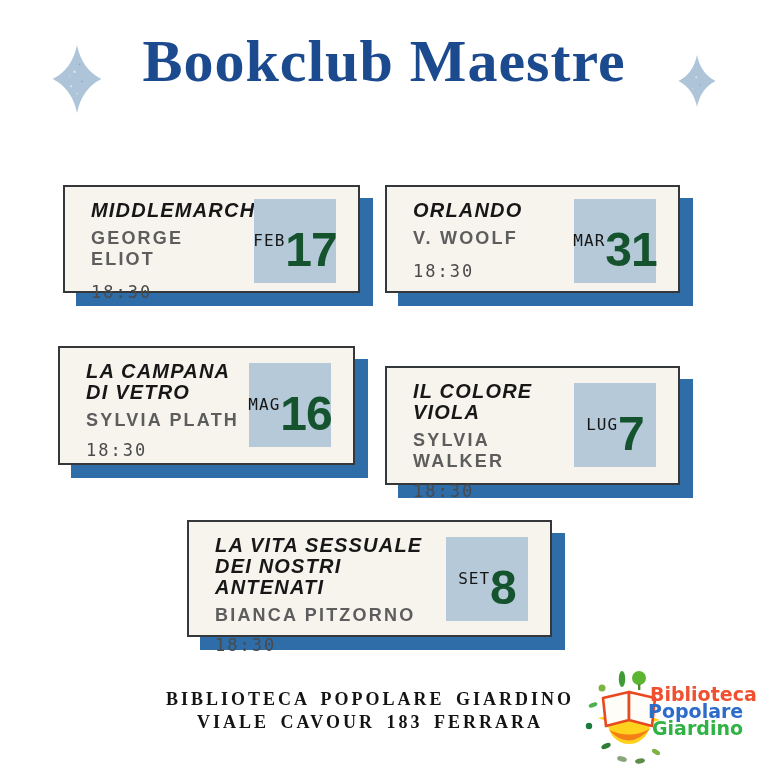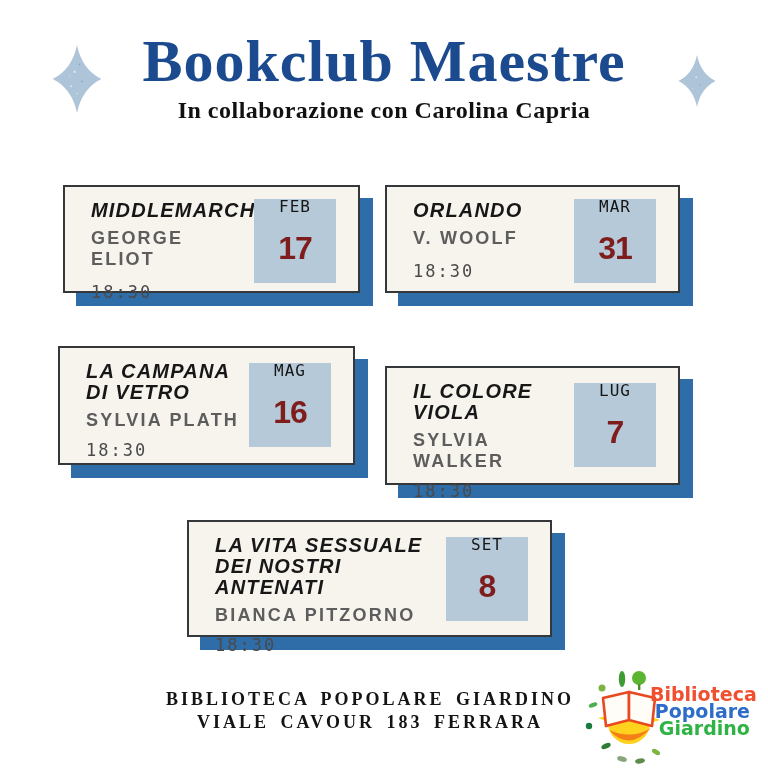--- a/index.html
+++ b/index.html
@@ -38,44 +38,44 @@
   .book-author{
     margin-top:7px;font-weight:700;font-size:18px;color:#5d5d5d;letter-spacing:2.2px;
   }
   .book-time{
     margin-top:12px;font-family:"DejaVu Sans Mono",monospace;
     font-size:17px;color:#4a4a4a;letter-spacing:2px;
   }
   .card-c2 .book-time,.card-c3 .book-time,.card-c4 .book-time{margin-top:9px;}
   .date-box{
     position:absolute;right:22px;top:12px;width:82px;height:84px;
-    background:#b5c9d8;display:flex;flex-direction:column;
-    align-items:center;
+    background:#b5c9d8;display:flex;flex-direction:row;
+    align-items:center;justify-content:center;
   }
   .card-c2 .date-box,.card-c3 .date-box,.card-c4 .date-box{top:15px;}
   .date-month{
     font-family:"DejaVu Sans Mono",monospace;font-size:16px;color:#161616;
     letter-spacing:1px;line-height:1;
   }
   .date-day{
-    font-weight:700;font-size:32px;line-height:0.95;color:#7f1d1d;
+    font-weight:700;font-size:48px;line-height:0.95;color:#14532d;
     letter-spacing:-1px;margin-top:18px;
   }
   
   .footer{
     position:absolute;left:0;top:688px;width:740px;text-align:center;
     font-family:"Liberation Serif",serif;font-weight:700;color:#141414;
   }
   .footer-line{font-size:18px;line-height:1.25;letter-spacing:3px;word-spacing:4px;}
   
   .logo{position:absolute;left:582px;top:666px;width:186px;height:102px;}
   .logo-art{position:absolute;left:0;top:0;}
   .logo-text{
     position:absolute;left:68px;top:20px;
-    font-family:"DejaVu Sans",sans-serif;font-weight:700;font-size:19px;line-height:17px;text-align:center;
+    font-family:"DejaVu Sans",sans-serif;font-weight:700;font-size:19px;line-height:17px;
   }
   .logo-line1{color:#f0502f;}
   .logo-line2{color:#2d6cc9;margin-left:-2px;}
   .logo-line3{color:#2fb344;margin-left:2px;}
 </style>
 </head>
 <body>
 
 <div class="poster">
 
@@ -90,21 +90,20 @@
   </svg>
   <svg class="sparkle sparkle-right" viewBox="0 0 100 140">
     <path d="M50 0 Q60 50 100 70 Q60 90 50 140 Q40 90 0 70 Q40 50 50 0 Z" fill="#aec4d9"></path>
     <circle cx="48" cy="60" r="2.5" fill="#dde7f2"></circle>
       <circle cx="58" cy="80" r="2" fill="#8fa8c6"></circle>
     <circle cx="40" cy="90" r="2" fill="#c9d7e6"></circle>
   </svg>
 
   <div class="header">
     <h1 class="main-title">Bookclub Maestre</h1>
-    <div class="subtitle">In collaborazione con Carolina Capria</div>
   </div>
 
   <div class="card card-c0">
     <div class="card-body">
       <div class="book-title">MIDDLEMARCH</div>
       <div class="book-author">GEORGE ELIOT</div>
       <div class="book-time">18:30</div>
     </div>
     <div class="date-box">
       <div class="date-month">FEB</div>

